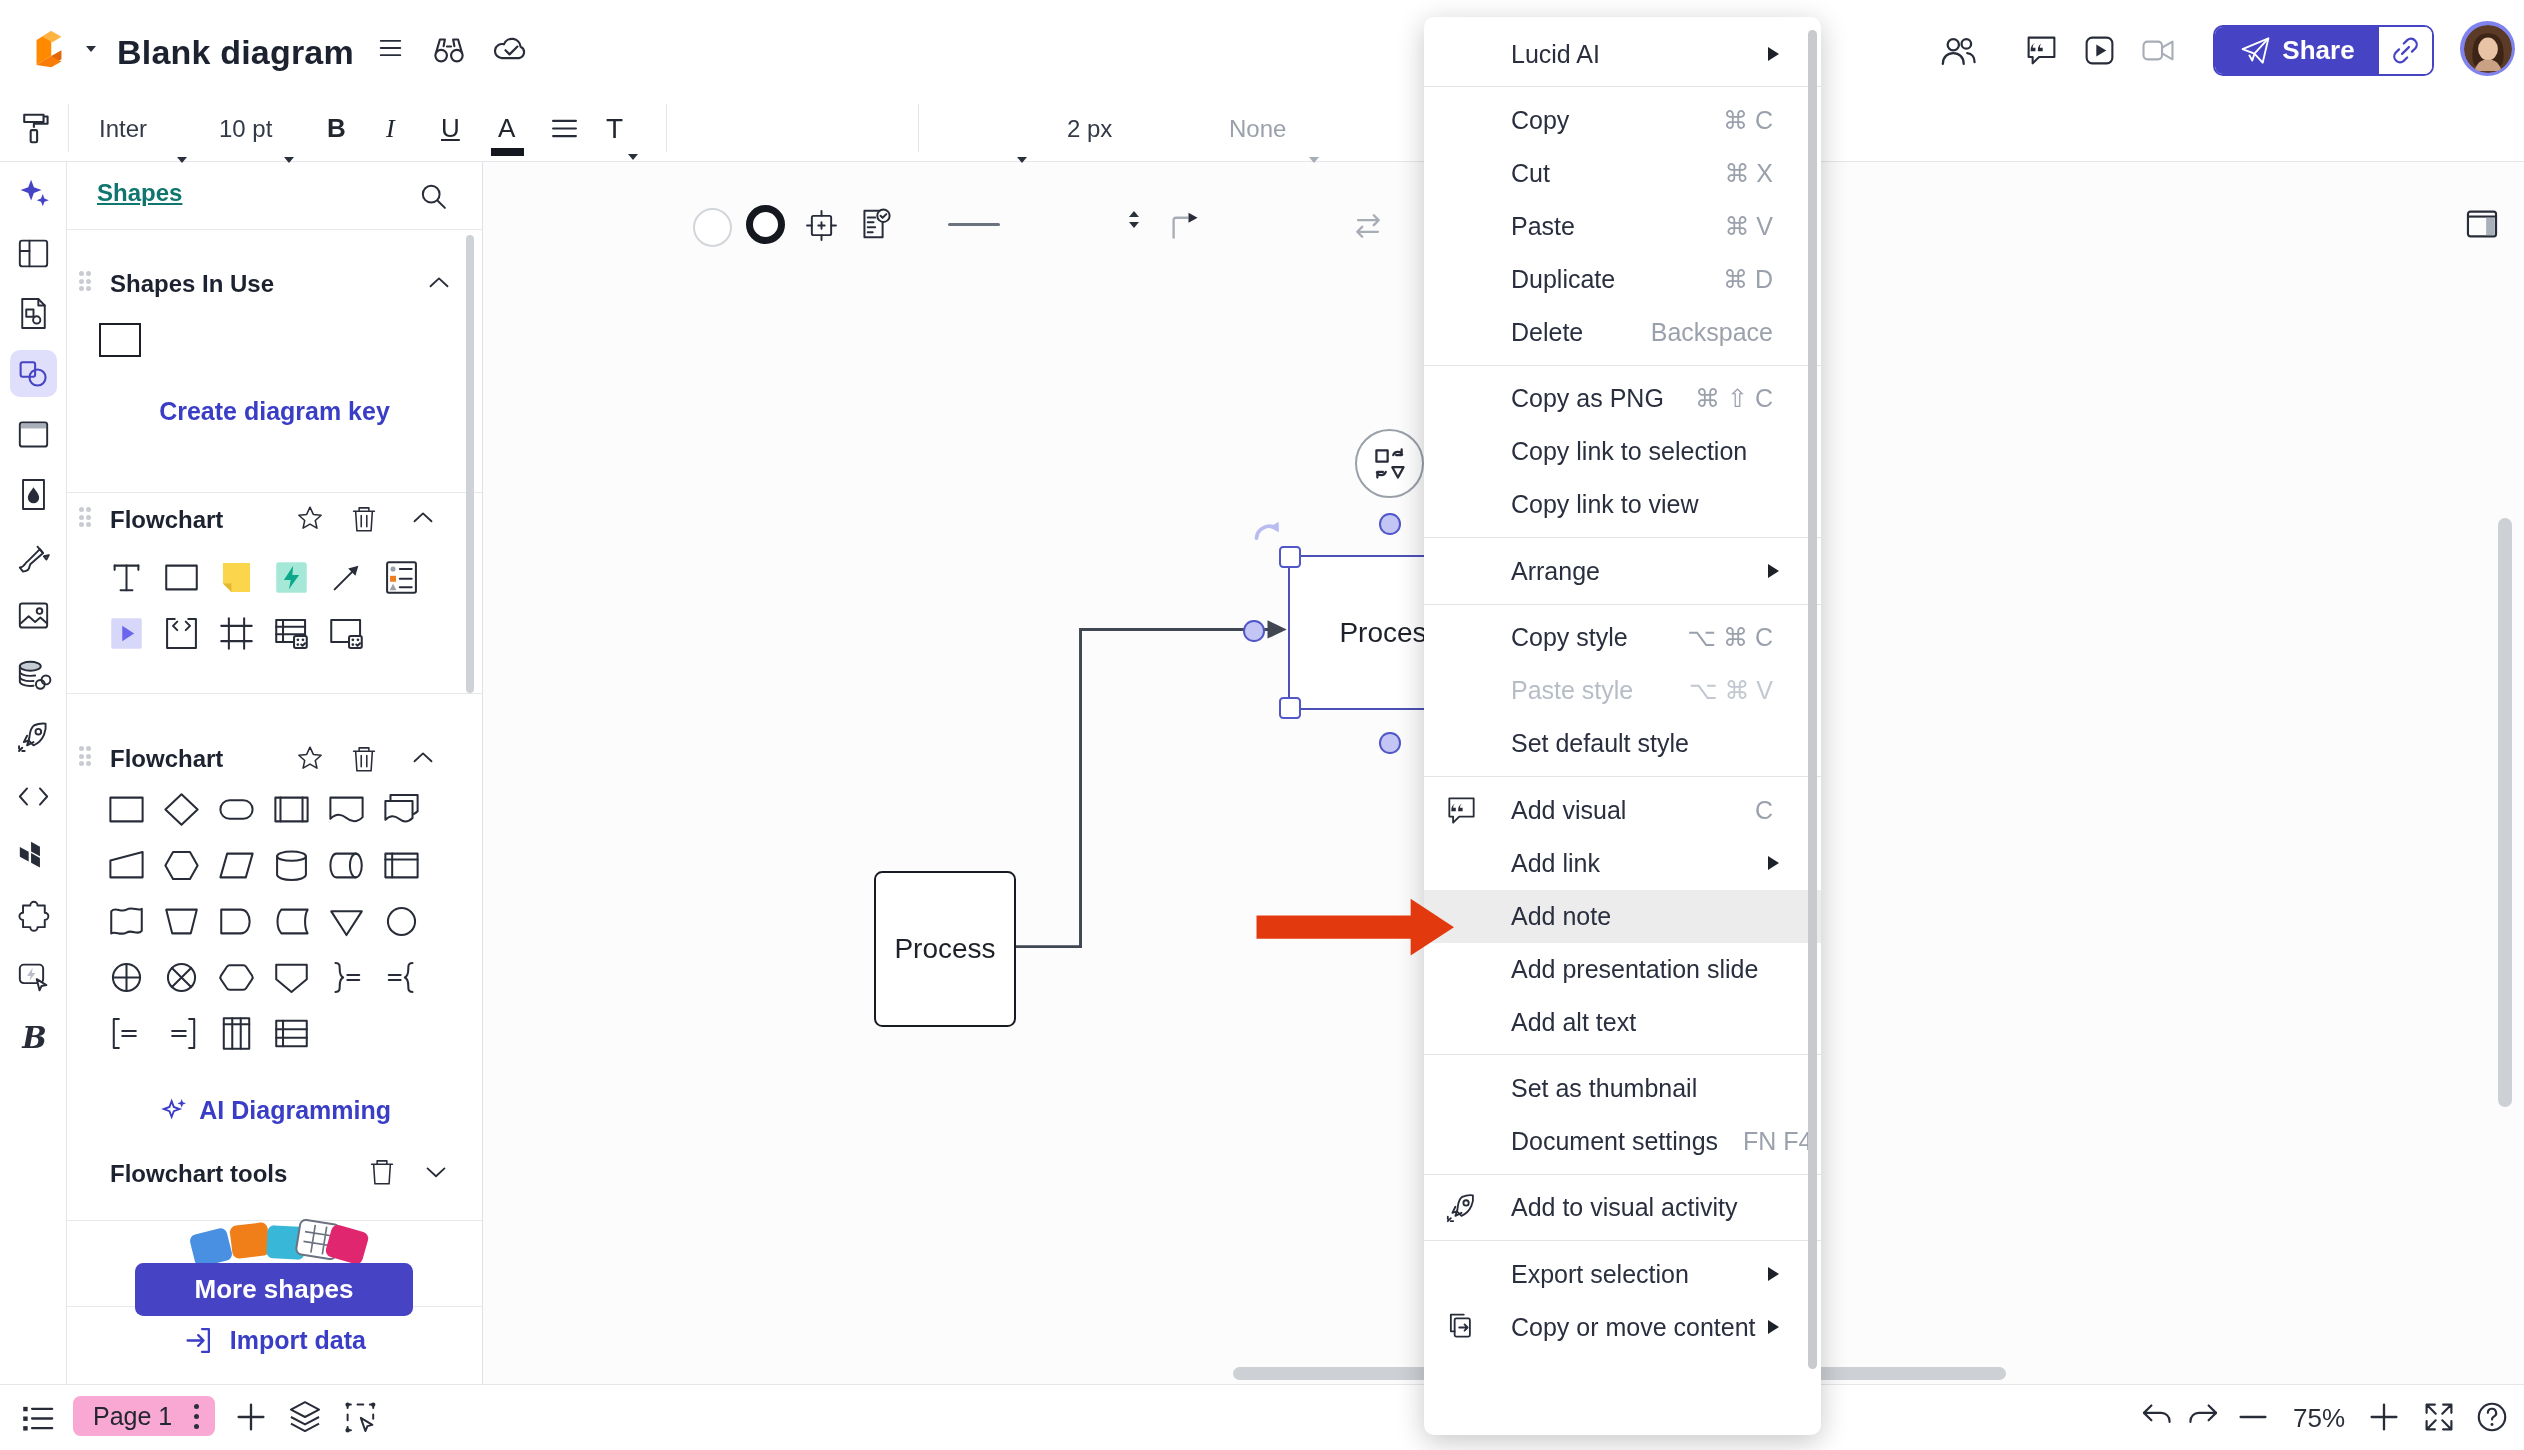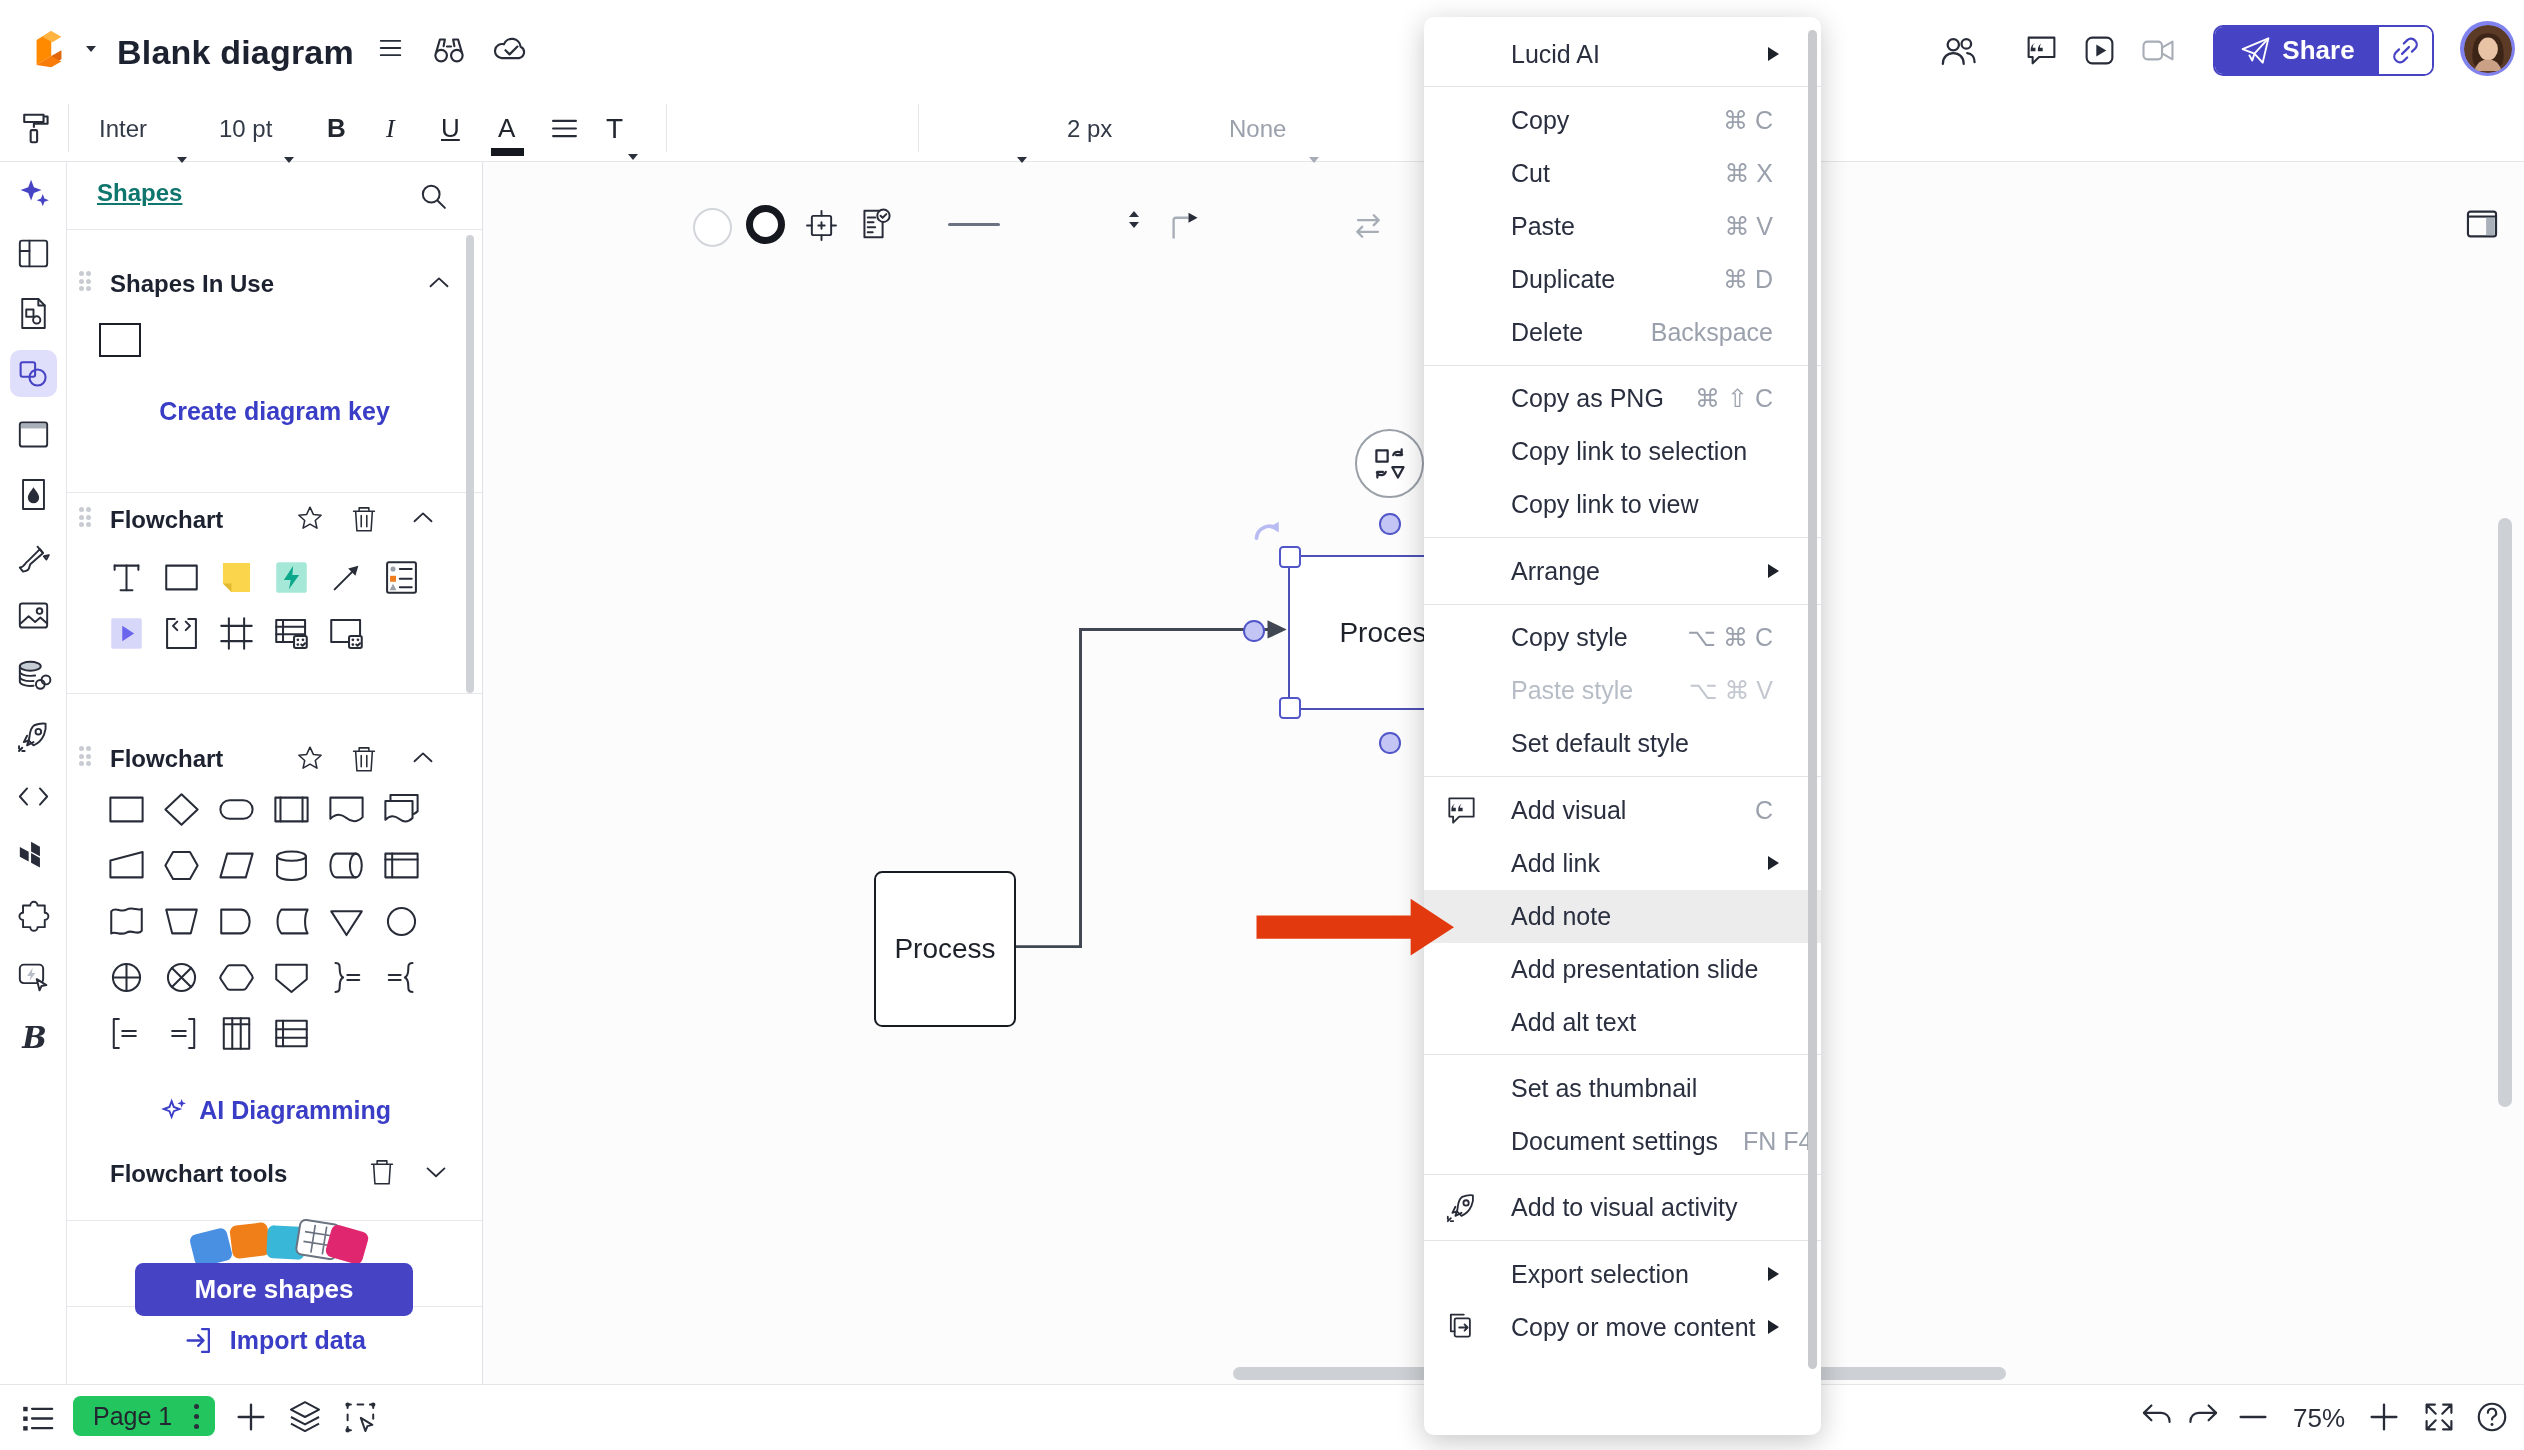--- a/index.html
+++ b/index.html
@@ -73,21 +73,21 @@
   .menu-item.highlighted{background:#ececec;}
   .mi-arrow{position:absolute;right:42px;width:0;height:0;border-left:11.7px solid #1d2129;border-top:7.5px solid transparent;border-bottom:7.5px solid transparent;}
   .mi-icon{position:absolute;left:20px;width:35px;height:35px;}
   .mi-icon svg{width:35px;height:35px;}
   .menu-sep{height:13.4px;position:relative;}
   .menu-sep::after{content:"";position:absolute;left:0;right:0;top:5.8px;border-top:1.3px solid #e2e4e8;}
   .menu-scroll{position:absolute;right:4.2px;top:13.4px;width:9.2px;height:1339px;border-radius:5px;background:#c8cacd;}
 
   
   .bottombar{position:absolute;left:0;top:1384px;width:2525px;height:66px;background:#fff;border-top:1.3px solid #e4e6ea;z-index:6;}
-  .page-pill{position:absolute;left:73px;top:11px;width:142px;height:40px;background:#22c55e;border-radius:7.5px;
+  .page-pill{position:absolute;left:73px;top:11px;width:142px;height:40px;background:#f9a8d4;border-radius:7.5px;
              display:flex;align-items:center;padding:0 15px 0 20px;box-sizing:border-box;font-size:25px;color:#22262f;gap:22px;}
   .kebab{display:flex;flex-direction:column;gap:5px;}
   .kebab i{width:5px;height:5px;border-radius:50%;background:#2a2f3c;}
   .bb-icon{position:absolute;top:13.4px;width:38px;height:38px;}
   .zoom-label{position:absolute;top:0;height:66px;display:flex;align-items:center;font-size:26px;color:#2b2f3a;}
 </style>
 </head>
 <body>
 
 <div id="app">

